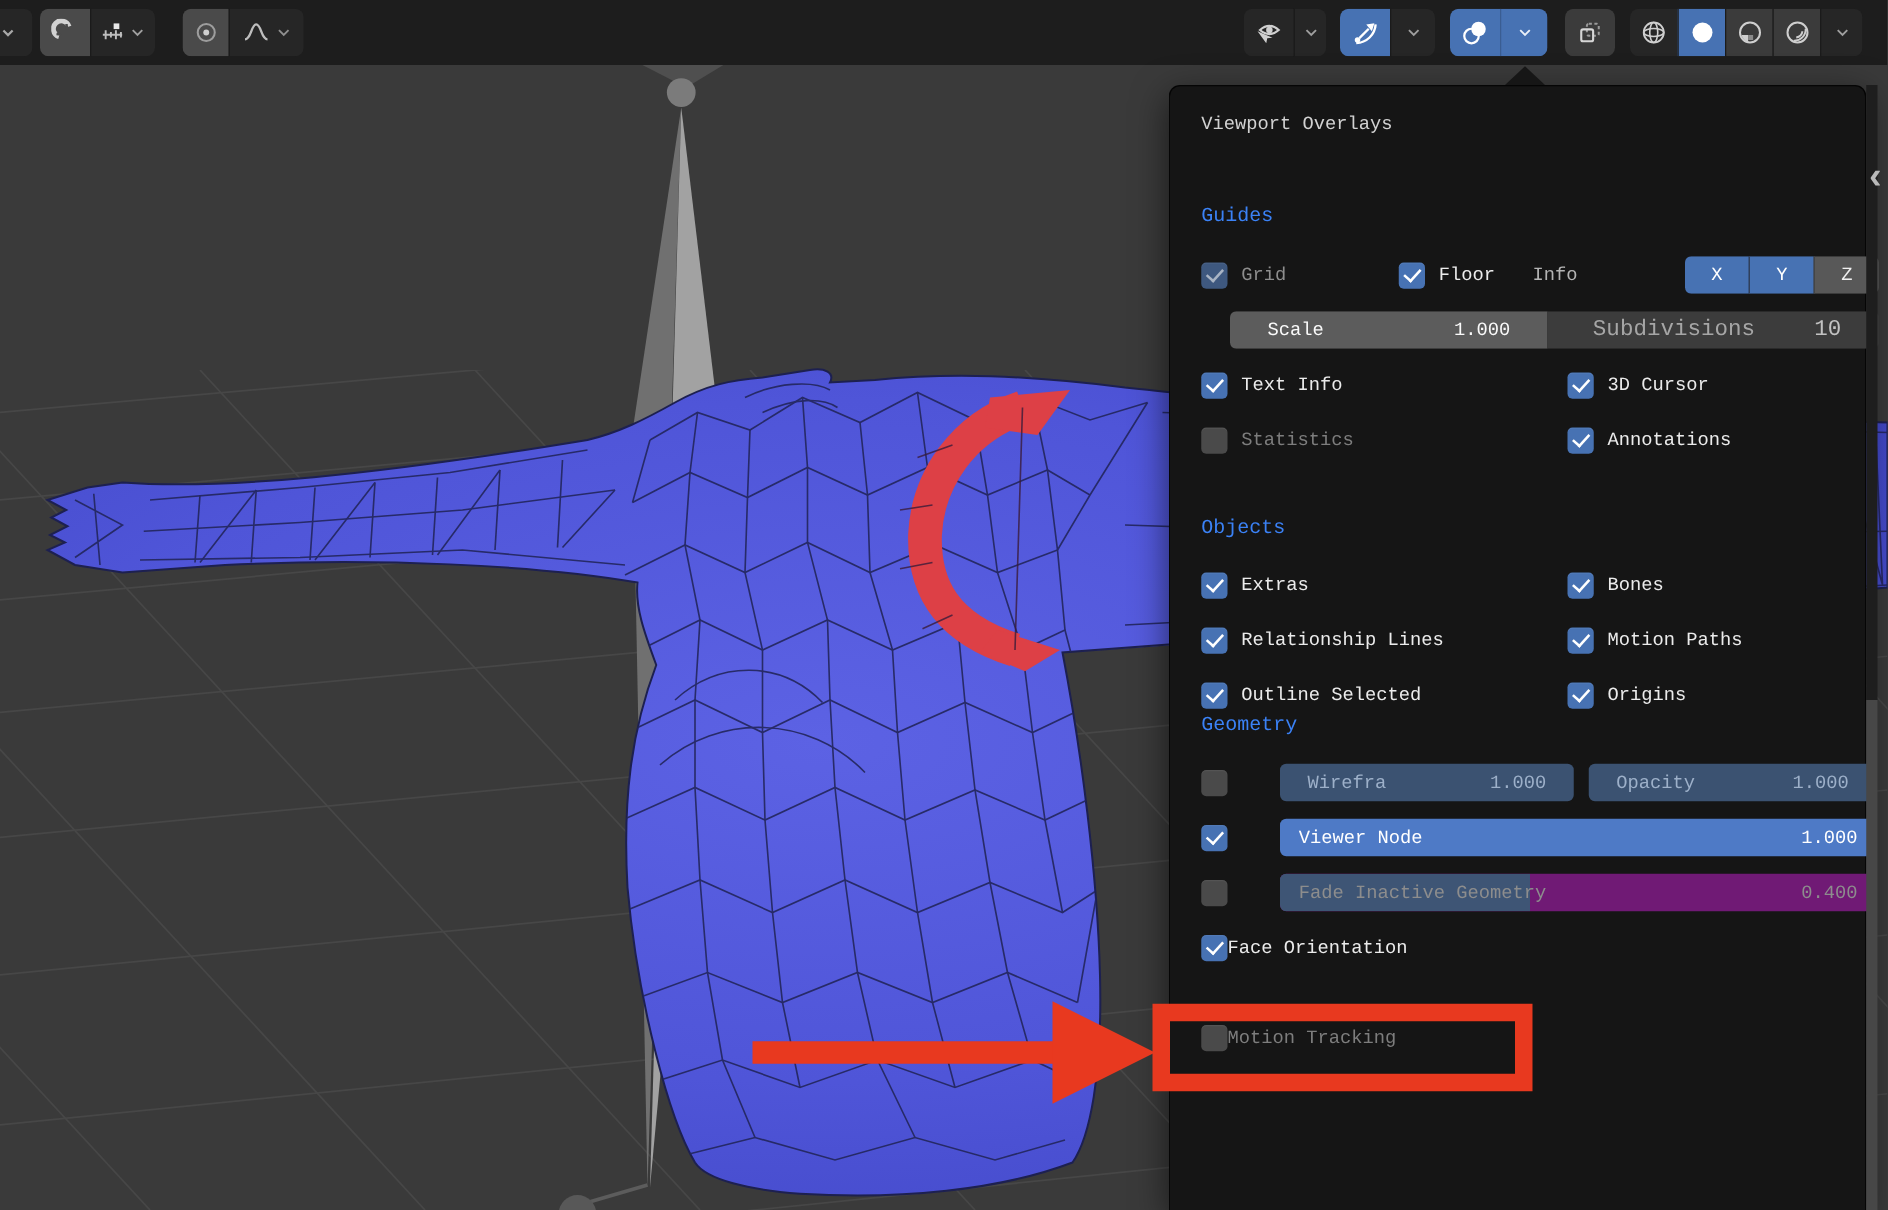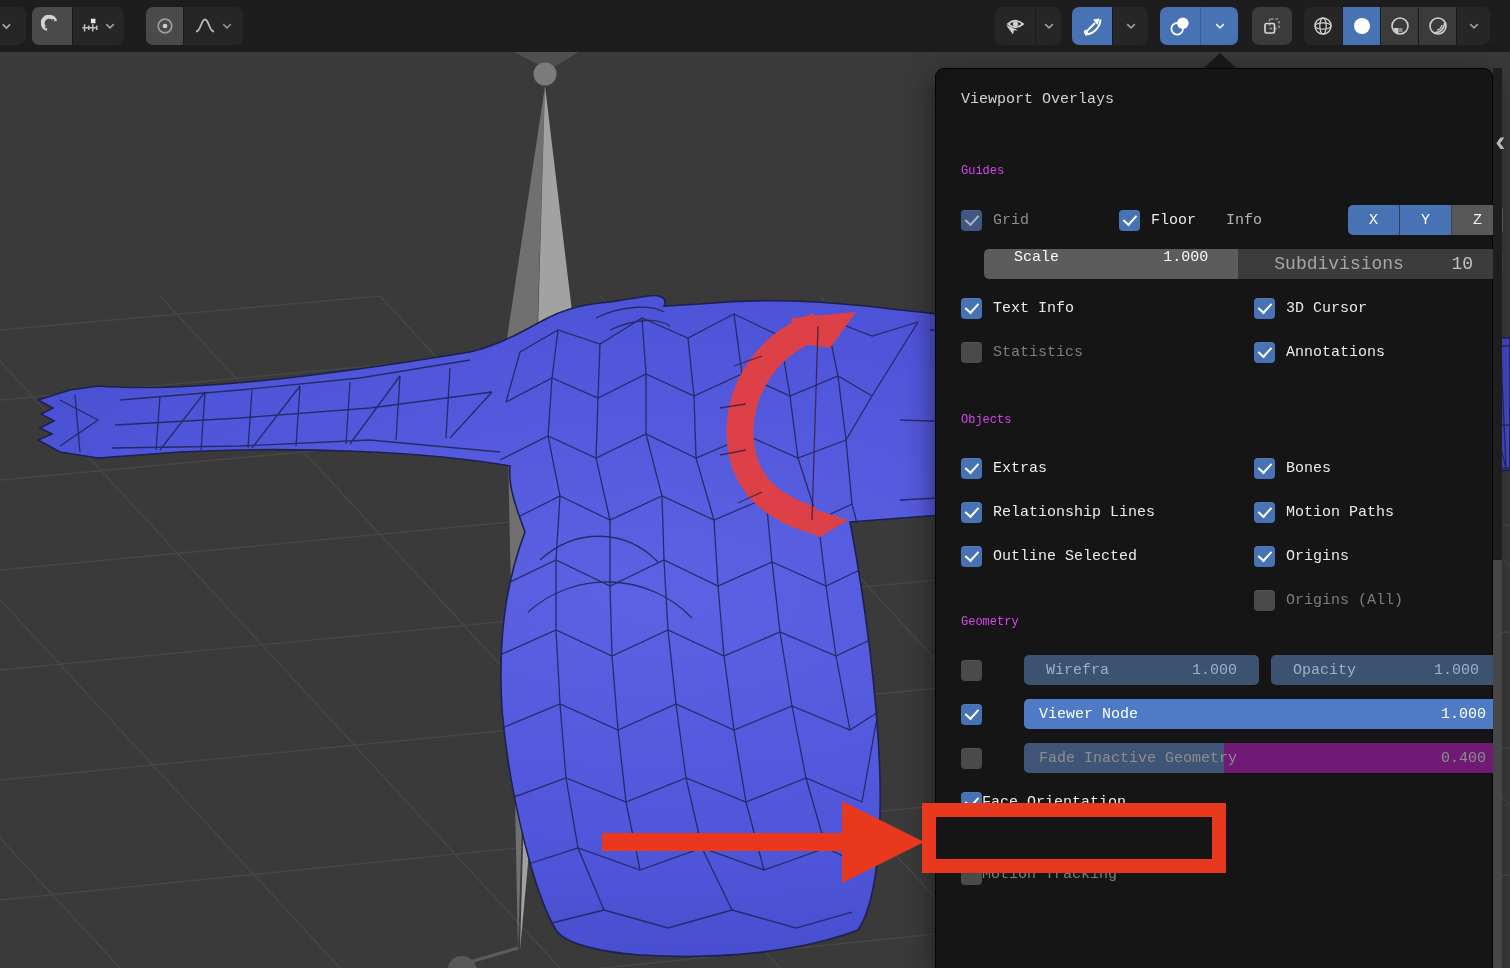--- a/index.html
+++ b/index.html
@@ -24,21 +24,21 @@
 
   
   .panel { position:absolute; left:935px; top:68px; width:558px; height:900px;
            background:#151515; border:1px solid #050505; border-bottom:none;
            border-radius:9px 9px 0 0; z-index:10; box-shadow:0 8px 28px rgba(0,0,0,.55);
            padding:22px 25px 0 25px; color:#e8e8e8; }
   .panel-pointer { position:absolute; left:1204px; top:53px; z-index:11;
            width:0; height:0; border-left:16px solid transparent;
            border-right:16px solid transparent; border-bottom:15px solid #161616; }
   .p-title { font-size:15px; color:#d2d2d2; height:20px; }
-  .p-section { font-size:12px; color:#d946ef; height:20px; }
+  .p-section { font-size:16px; color:#3b82f6; height:20px; }
   .row { display:flex; align-items:center; position:relative; height:30px; margin-top:14px; }
   .col-r { position:absolute; left:293px; display:flex; align-items:center; gap:11px; }
   .col-l { display:flex; align-items:center; gap:11px; }
   .cb { width:21px; height:21px; border-radius:4px; background:#4a4a4a; flex:none;
         position:relative; box-shadow:inset 0 1px 0 rgba(255,255,255,.06); }
   .cb.checked { background:#4772b3; }
   .cb.checked::after { content:""; position:absolute; left:6.5px; top:2.5px; width:5.5px;
         height:11px; border:solid #fff; border-width:0 2.6px 2.6px 0; transform:rotate(42deg); }
   .cb.dim { background:#3e5options; }
   .cb.dim { background:#3e587f; }
@@ -49,21 +49,21 @@
   .axes-lbl { font-size:15px; color:#b4b4b4; position:absolute; left:265px; }
   .axes-group { position:absolute; left:387px; width:155px; height:30px; display:flex;
         border-radius:5px; overflow:hidden; }
   .axis { flex:1; display:flex; align-items:center; justify-content:center; color:#fff;
         font-size:15px; }
   .axis + .axis { border-left:1px solid #30405c; }
   .axis.on { background:#4772b3; }
   .axis.off { background:#585858; color:#f0f0f0; border-left-color:#454545; }
   .scalebar { position:absolute; left:23px; top:0; width:519px; height:30px; display:flex;
         border-radius:5px; overflow:hidden; }
-  .scale-l { width:49%; background:#5c5c5c; display:flex; align-items:flex-start;
+  .scale-l { width:49%; background:#5c5c5c; display:flex; align-items:center;
         justify-content:space-between; padding:0 30px; font-size:15px; color:#fafafa; }
   .scale-r { width:51%; background:#3c3c3c; display:flex; align-items:center;
         justify-content:space-between; padding:0 30px 0 36px; font-size:18px; color:#a6a6a6; }
   .slider { height:30px; border-radius:5px; display:flex; align-items:center;
         justify-content:space-between; font-size:15px; position:relative; overflow:hidden; }
   .slider.disabled { background:#3b5271; color:#9db0c9; padding:0 22px; }
   .slider.active { background:#4e7ac6; color:#fff; padding:0 15px; }
   .slider.partial { background:#701a75; color:#8d8d8d; padding:0 15px; }
   .slider .fill { position:absolute; left:0; top:0; bottom:0; background:#3e5575; z-index:0; }
   .slider span { position:relative; z-index:1; }
@@ -376,26 +376,20 @@
       <div class="col-l">
         <span class="cb checked"></span>
         <span class="lbl">Outline Selected</span>
       </div>
       <div class="col-r">
         <span class="cb checked"></span>
         <span class="lbl">Origins</span>
       </div>
     </div>
 
-    <div class="row">
-      <div class="col-r">
-        <span class="cb"></span>
-        <span class="lbl muted">Origins (All)</span>
-      </div>
-    </div>
 
     <div class="p-section" style="">Geometry</div>
 
     <div class="row" style="margin-top:20px">
       <span class="cb"></span>
       <div class="slider disabled" style="position:absolute;left:63px;width:235px">
         <span>Wirefra</span>
         <span>1.000</span>
       </div>
       <div class="slider disabled" style="position:absolute;left:310px;width:230px">

